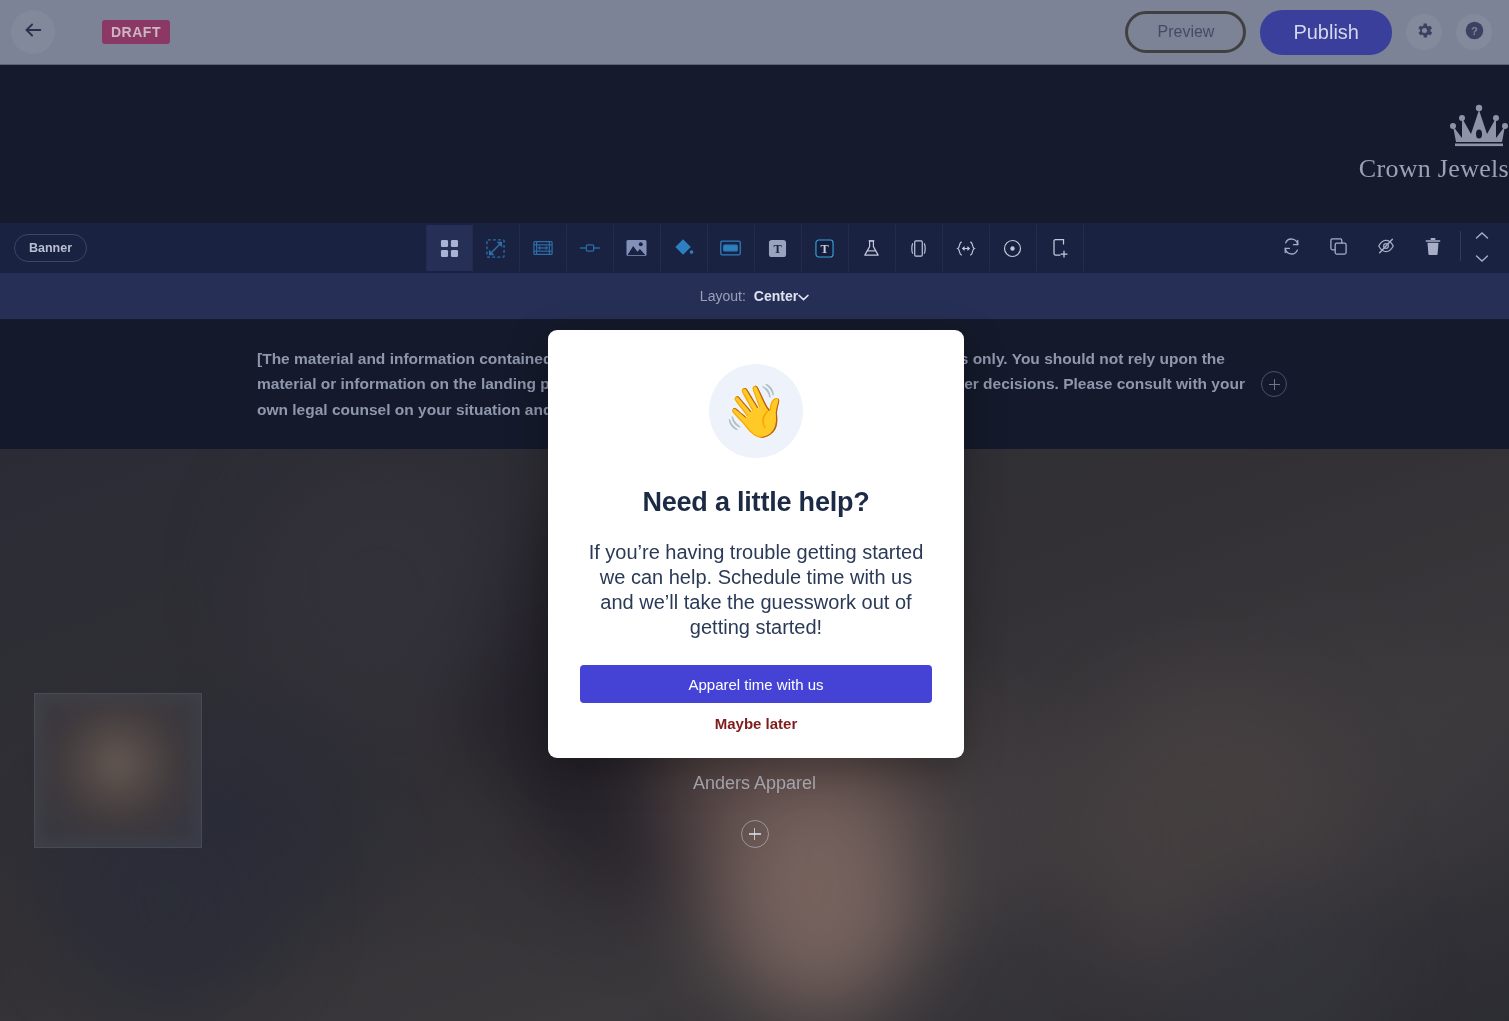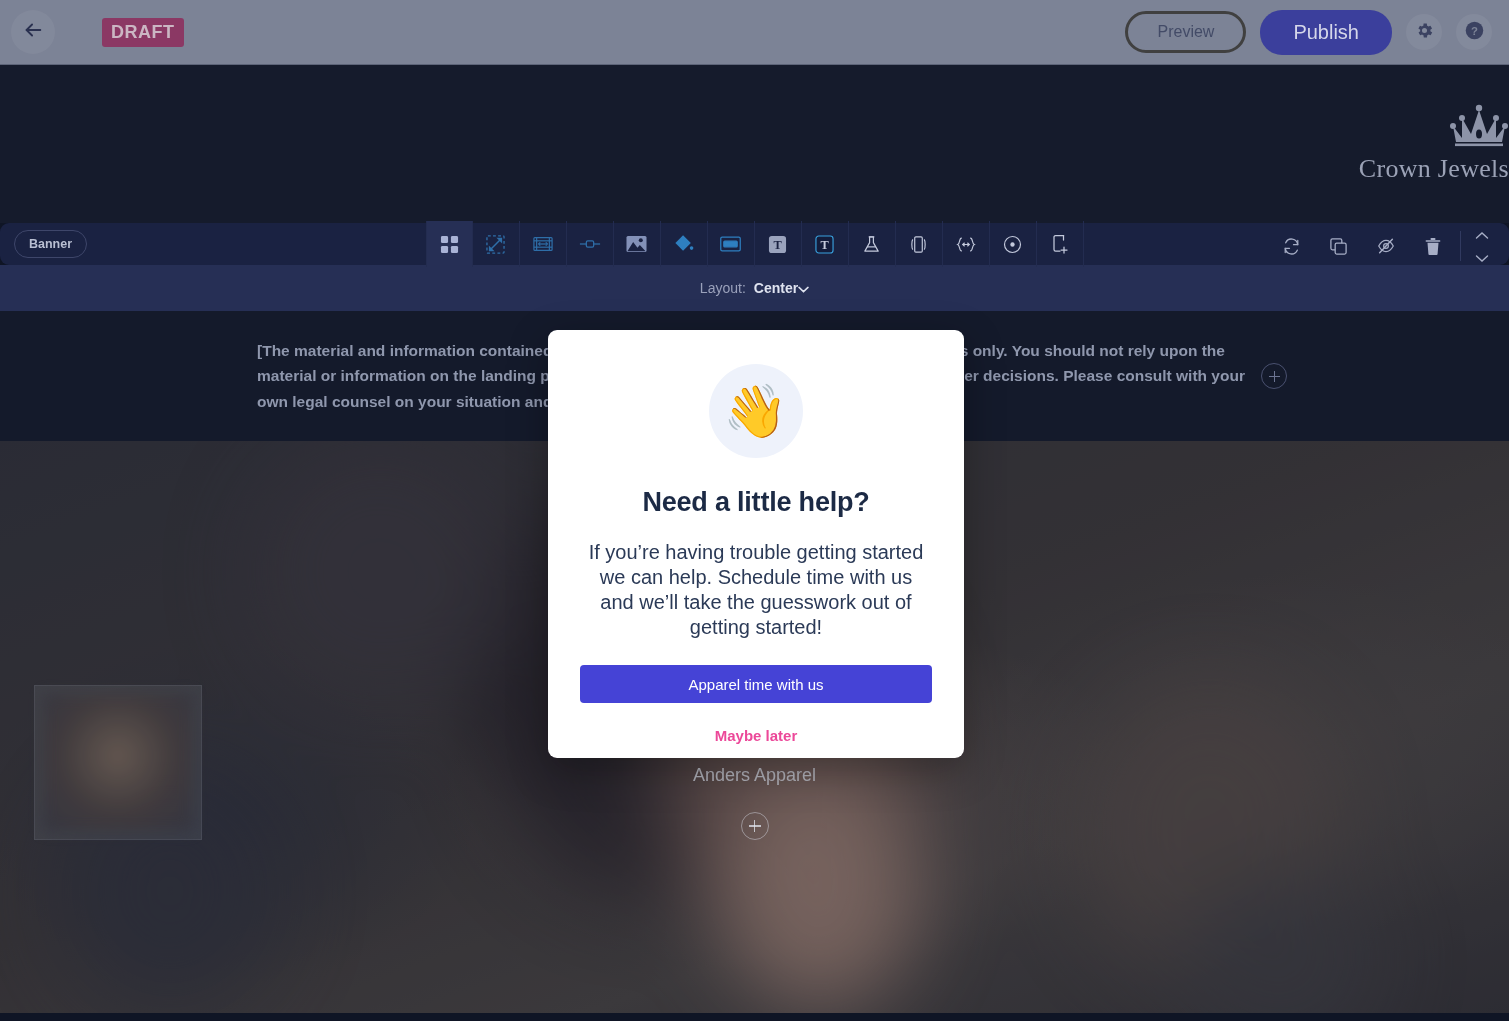--- a/index.html
+++ b/index.html
@@ -18,21 +18,21 @@
   }
   .back-btn {
     width: 44px; height: 44px; margin-left: 11px; border-radius: 50%;
     display: flex; align-items: center; justify-content: center;
     background: rgba(255,255,255,0.05);
   }
   .back-btn svg { stroke: #2a3150; }
   .draft-badge {
     margin-left: 47px;
     background: #8b3864; color: #cbb6c3;
-    font-size: 18px; font-weight: 700; letter-spacing: .5px;
+    font-size: 14px; font-weight: 700; letter-spacing: .5px;
     padding: 4px 9px 4px 9px; border-radius: 3px;
   }
   .topbar-right {
     margin-left: auto; display: flex; align-items: center; gap: 14px;
     padding-right: 17px;
   }
   .btn-preview {
     border: 3px solid #404040; color: #434b67; background: transparent;
     border-radius: 22px; height: 42px; padding: 0 29px;
     font-size: 16px; font-family: "Liberation Sans", sans-serif;
@@ -60,22 +60,22 @@
     display: flex; flex-direction: column; align-items: flex-end; justify-content: center;
   }
   .logo-crown { margin-bottom: 2px; }
   .logo-text {
     font-family: "Liberation Serif", serif;
     font-size: 26px; color: #9ba2b6; letter-spacing: .3px;
   }
 
   
   .edit-toolbar {
-    position: relative; height: 42px; background: #1a2242;
-    display: flex; align-items: center; border-radius: 9px;
+    position: relative; height: 50px; background: #1a2242;
+    display: flex; align-items: center;
   }
   .chip-banner {
     position: absolute; left: 14px; top: 50%; transform: translateY(-50%);
     border: 1px solid #3e466a; border-radius: 15px;
     color: #b9bfd2; font-size: 12.5px; font-weight: 700;
     padding: 6px 14px; background: transparent; cursor: pointer;
   }
   .tool-group { display: flex; margin: 0 auto; height: 46px; }
   .tool-btn {
     width: 47px; height: 46px;
@@ -206,21 +206,21 @@
     margin-top: 22px; font-size: 20px; line-height: 25px;
     color: #2b3a57; text-align: center; width: 350px;
   }
   .modal-primary {
     margin-top: 25px; width: 352px; height: 38px;
     background: #4543d6; color: #ffffff; border: none; border-radius: 4px;
     font-size: 15px; font-family: "Liberation Sans", sans-serif;
     cursor: pointer;
   }
   .modal-secondary {
-    margin-top: 24px; color: #ec4899; font-size: 15px; font-weight: 700;
+    margin-top: 12px; color: #7f1d1d; font-size: 15px; font-weight: 700;
     background: none; border: none; cursor: pointer;
     font-family: "Liberation Sans", sans-serif;
   }
 </style>
 </head>
 <body>
 
 <div class="topbar">
   <div class="back-btn">
     <span>

